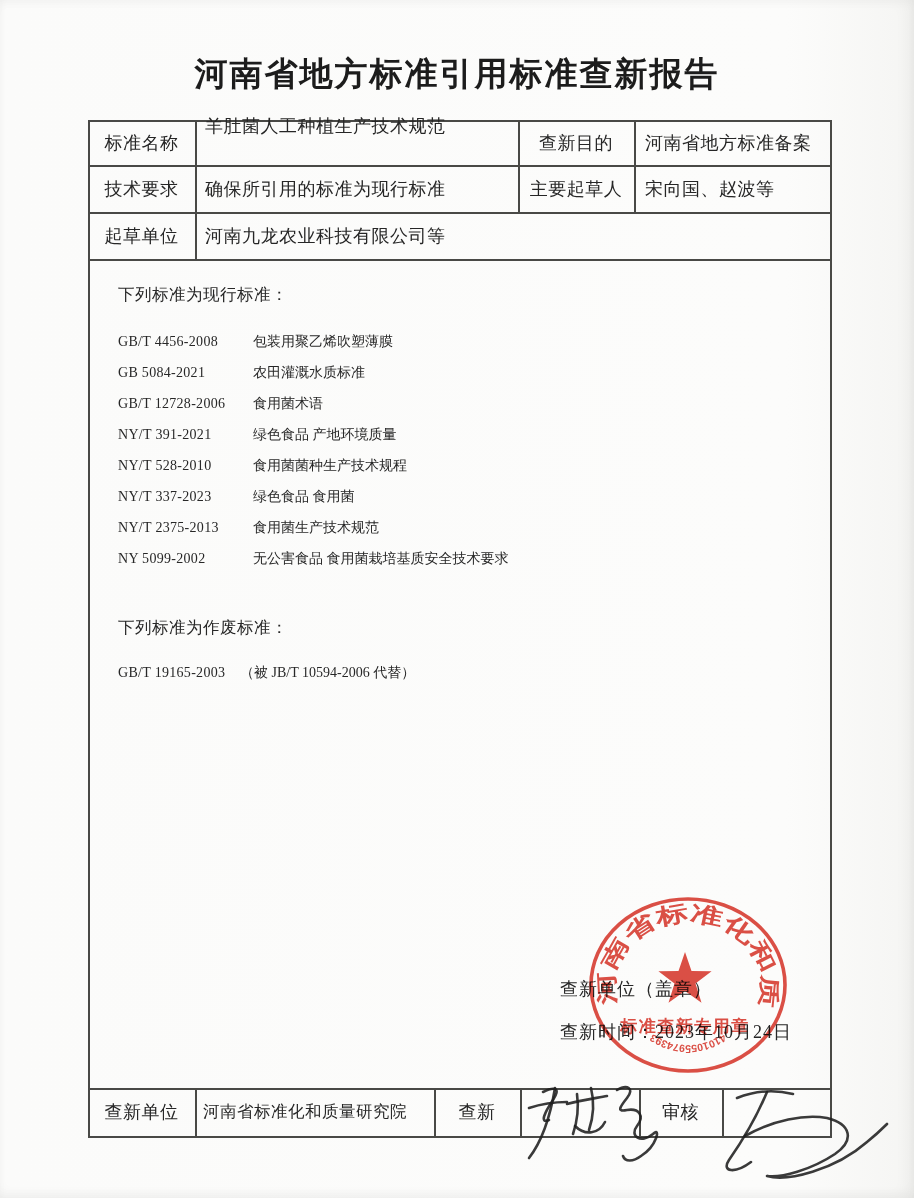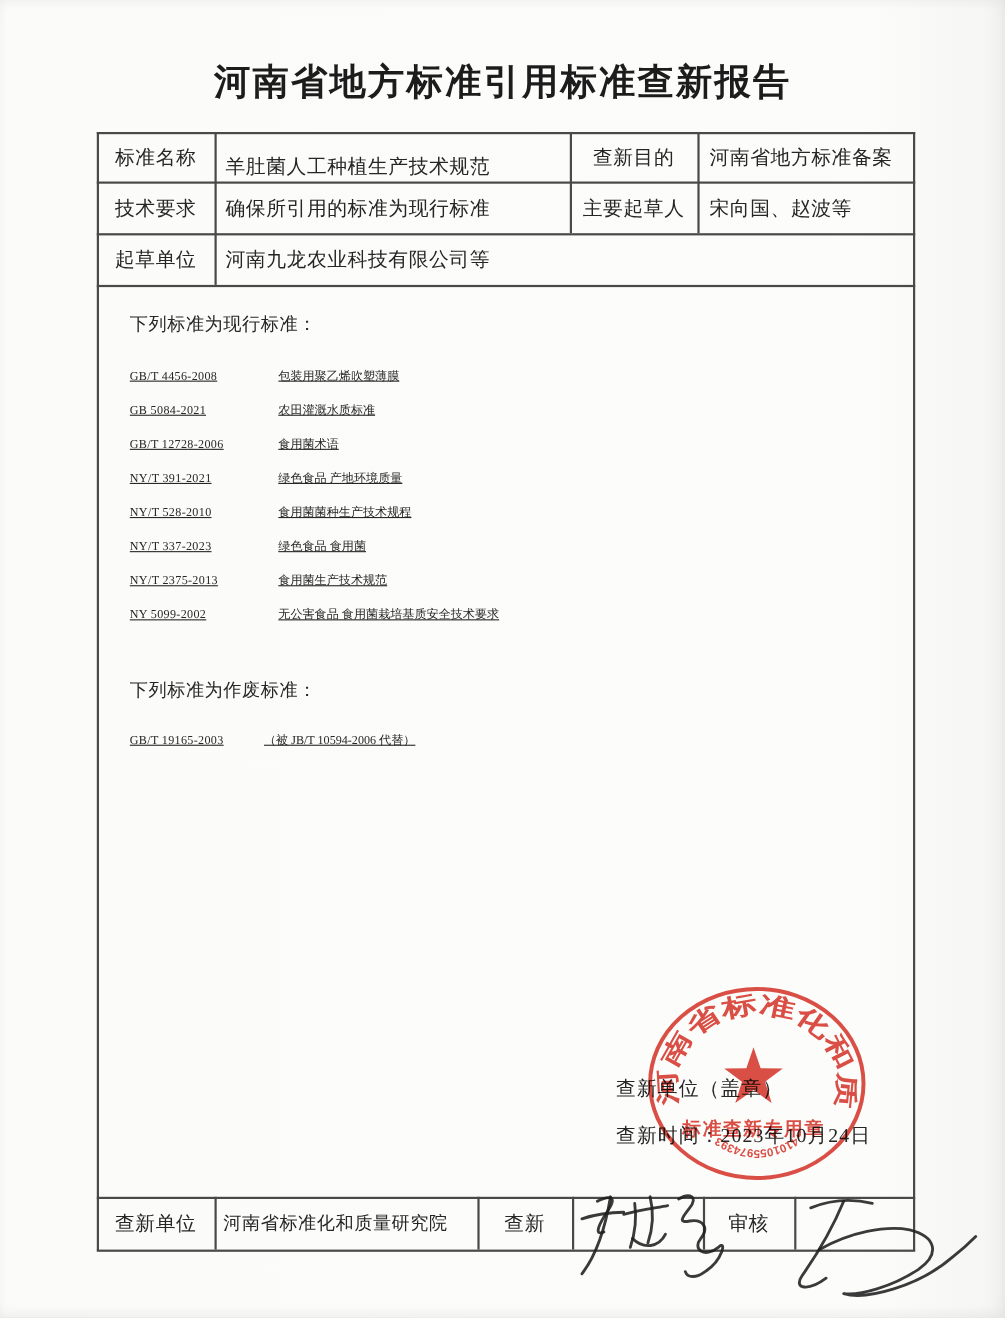--- a/index.html
+++ b/index.html
@@ -16,21 +16,21 @@
     font-family:"Liberation Sans","DejaVu Sans",sans-serif;
     font-weight:bold;font-size:33px;letter-spacing:2px;color:#1c1c1c;
   }
   
   .hl,.vl{background:#494946;}
   .hl{height:1.6px;}
   .vl{width:1.6px;}
   
   .cell{display:flex;align-items:center;font-size:18px;letter-spacing:.5px;color:#262626;}
   .cell.center{justify-content:center;}
-  .std-list{left:118px;font-size:11px;color:#272727;text-decoration:underline;}
+  .std-list{left:118px;font-size:14px;color:#272727;}
   .std-row{height:31px;display:flex;align-items:center;}
   .std-code{width:135px;flex:none;letter-spacing:.3px;}
   .std-code.wide{width:122px;}
   .std-heading{left:118px;font-size:16.5px;color:#272727;letter-spacing:.5px;}
   .sign-line{font-size:18px;letter-spacing:1px;color:#262626;}
   
   .stamp{mix-blend-mode:multiply;opacity:.88;}
   .stamp-ring{fill:none;stroke:var(--stamp-color,#d9372c);stroke-width:3.6px;}
   .stamp-arc-text{fill:var(--stamp-color,#d9372c);font-size:22px;font-weight:bold;
     font-family:"Liberation Sans","DejaVu Sans",sans-serif;}
@@ -59,21 +59,21 @@
   <div class="abs vl" style="left:195px;top:120px;height:139px;"></div>
   <div class="abs vl" style="left:518px;top:120px;height:92px;"></div>
   <div class="abs vl" style="left:634px;top:120px;height:92px;"></div>
   <div class="abs vl" style="left:195px;top:1088px;height:48px;"></div>
   <div class="abs vl" style="left:434px;top:1088px;height:48px;"></div>
   <div class="abs vl" style="left:520px;top:1088px;height:48px;"></div>
   <div class="abs vl" style="left:639px;top:1088px;height:48px;"></div>
   <div class="abs vl" style="left:722px;top:1088px;height:48px;"></div>
 
   <div class="abs cell center" style="left:88px;top:120px;width:107px;height:45px;">标准名称</div>
-  <div class="abs cell" style="left:205px;top:128px;width:310px;height:45px;text-align:right;">羊肚菌人工种植生产技术规范</div>
+  <div class="abs cell" style="left:205px;top:103px;width:310px;height:45px;text-align:right;">羊肚菌人工种植生产技术规范</div>
   <div class="abs cell center" style="left:518px;top:120px;width:116px;height:45px;">查新目的</div>
   <div class="abs cell" style="left:645px;top:120px;width:185px;height:45px;">河南省地方标准备案</div>
 
   <div class="abs cell center" style="left:88px;top:165px;width:107px;height:47px;">技术要求</div>
   <div class="abs cell" style="left:205px;top:165px;width:310px;height:47px;">确保所引用的标准为现行标准</div>
   <div class="abs cell center" style="left:518px;top:165px;width:116px;height:47px;">主要起草人</div>
   <div class="abs cell" style="left:645px;top:165px;width:185px;height:47px;">宋向国、赵波等</div>
 
   <div class="abs cell center" style="left:88px;top:212px;width:107px;height:47px;">起草单位</div>
   <div class="abs cell" style="left:205px;top:212px;width:620px;height:47px;">河南九龙农业科技有限公司等</div>

